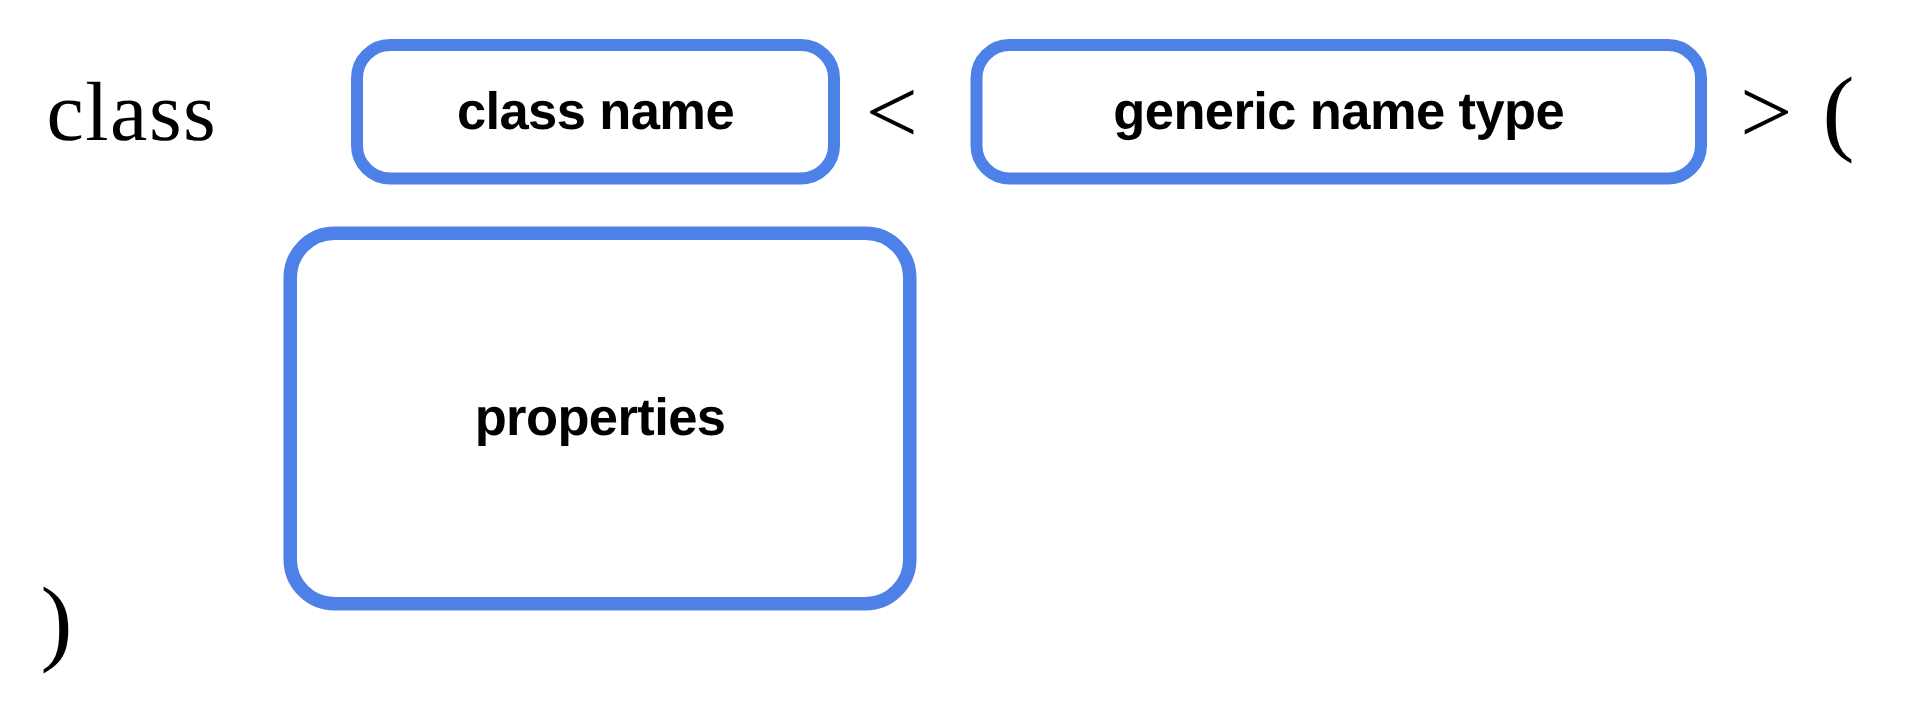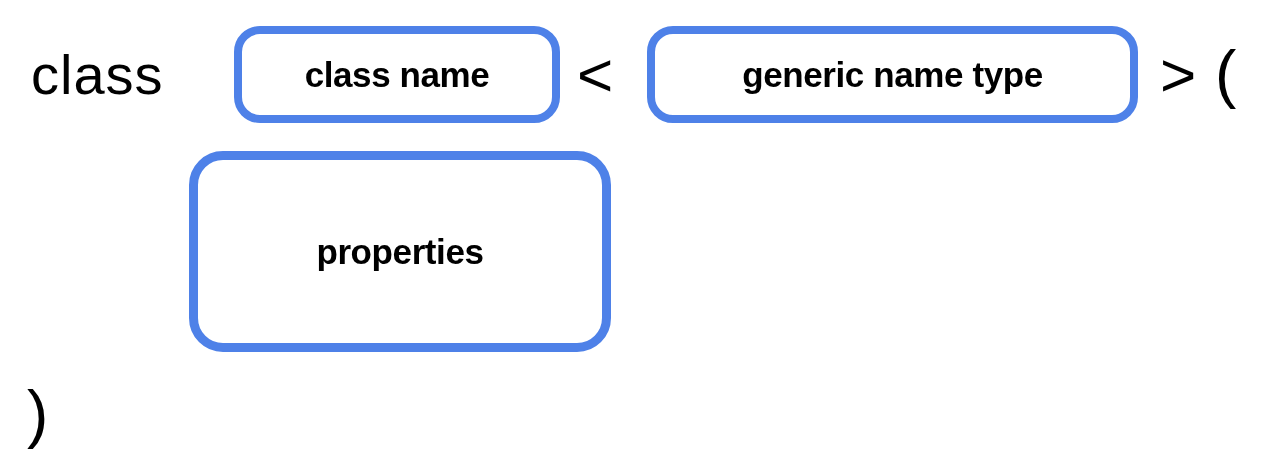--- a/index.html
+++ b/index.html
@@ -17,21 +17,21 @@
     position: relative;
     width: 1288px;
     height: 472px;
     background: #ffffff;
     overflow: hidden;
   }
 
   
   .syntax {
     position: absolute;
-    font-family: Liberation Sans, sans-serif;
+    font-family: Liberation Serif, serif;
     color: #000000;
     font-weight: 400;
     white-space: pre;
     line-height: 1;
     user-select: none;
   }
 
   .tok-class {
     left: 31px;
     top: 47px;
@@ -105,21 +105,21 @@
     border-color: #4e81e8;
     border-radius: 26px;
   }
   #slot-generic-type .slot-label { font-size: 35px; }
 
   
   #slot-properties {
     left: 189px;
     top: 151px;
     width: 422px;
-    height: 201px;
+    height: 256px;
     border-width: 9px;
     border-color: #4e81e8;
     border-radius: 34px;
   }
   #slot-properties .slot-label { font-size: 35px; }
 </style>
 </head>
 <body>
 
 <div id="canvas">

